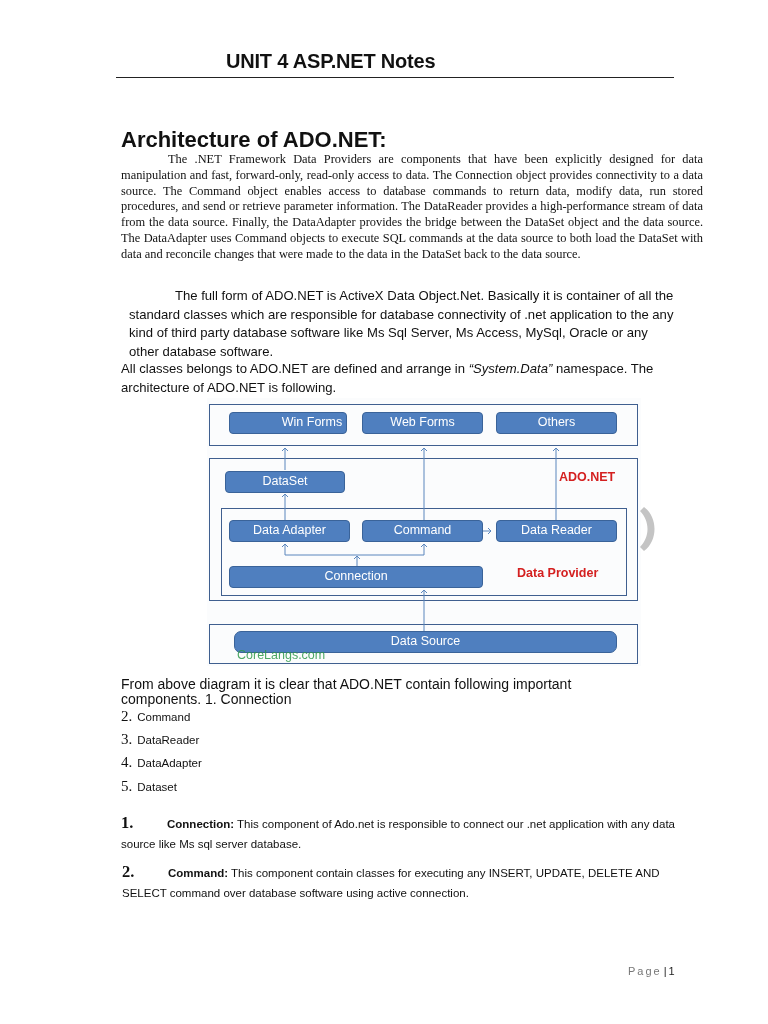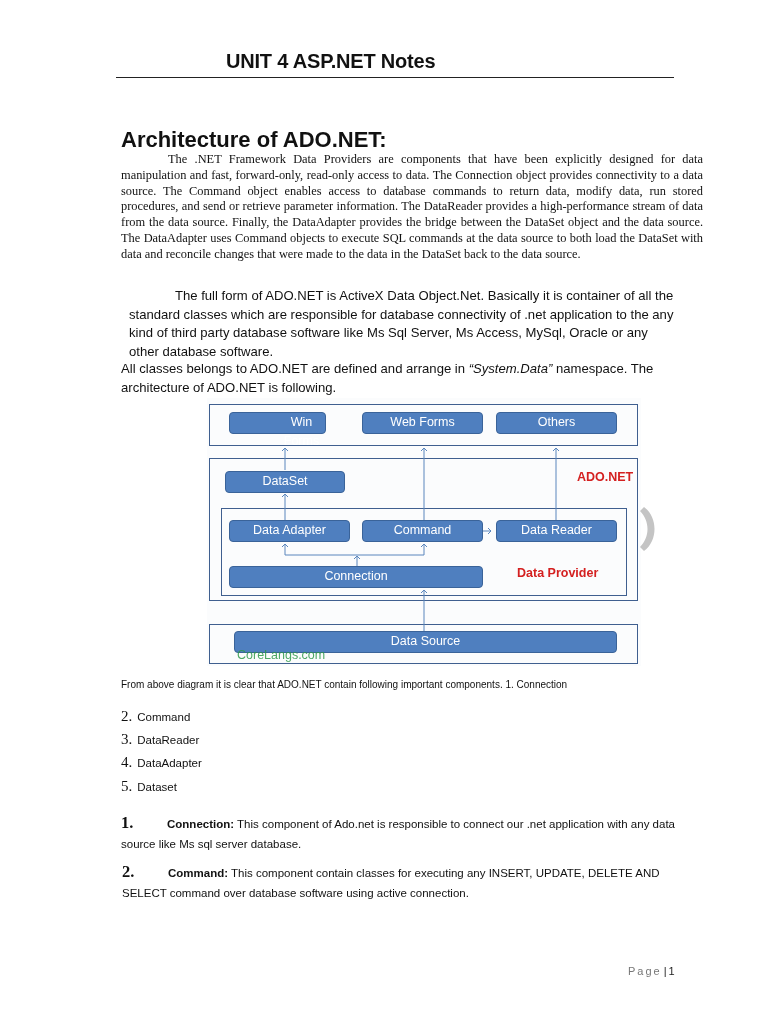--- a/index.html
+++ b/index.html
@@ -21,21 +21,21 @@
 
     
     .diagram { position: absolute; left: 207px; top: 398px; width: 434px; height: 268px; background: #fbfcfd; }
     .diagram .frame { position: absolute; border: 1.5px solid #3f5f8f; }
     .diagram .node { position: absolute; background: #4f7fbf; border: 1.5px solid #3a6399; border-radius: 4px; color: #ffffff; font-size: 12.5px; text-align: center; box-sizing: border-box; font-family: "Liberation Sans", "DejaVu Sans", sans-serif; }
     .diagram .red-label { position: absolute; color: #d42020; font-weight: bold; font-size: 12.5px; font-family: "Liberation Sans", "DejaVu Sans", sans-serif; }
     .diagram svg { position: absolute; left: 0; top: 0; }
     .watermark { position: absolute; left: 30px; top: 250px; color: #2f9a4a; font-size: 12.5px; font-family: "Liberation Sans", "DejaVu Sans", sans-serif; opacity: 0.85; }
     .side-arc { position: absolute; left: 640px; top: 507px; width: 20px; height: 44px; }
 
-    .components-intro { position: absolute; left: 121px; top: 677px; width: 510px; font-size: 10px; line-height: 15px; }
+    .components-intro { position: absolute; left: 121px; top: 677px; width: 510px; font-size: 14px; line-height: 15px; }
     .comp-list { position: absolute; left: 121px; top: 708px; }
     .comp-item { height: 23.2px; display: flex; align-items: baseline; }
     .comp-item .num { font-family: "Liberation Serif", "DejaVu Serif", serif; font-size: 15px; margin-right: 5px; }
     .comp-item .txt { font-family: "Liberation Sans", "DejaVu Sans", sans-serif; font-size: 11.5px; }
 
     .detail { position: absolute; left: 121px; width: 565px; font-size: 11.5px; line-height: 20px; }
     .detail .num { font-family: "Liberation Serif", "DejaVu Serif", serif; font-size: 16.5px; font-weight: bold; display: inline-block; width: 46px; }
     .detail b { font-weight: bold; }
 
     .footer { position: absolute; left: 628px; top: 965px; font-size: 11px; color: #777; letter-spacing: 2px; font-family: "Liberation Sans", "DejaVu Sans", sans-serif; }
@@ -77,35 +77,35 @@
         <line x1="217" y1="122" x2="217" y2="50" marker-end="url(#ah)"></line>
         <line x1="349" y1="122" x2="349" y2="50" marker-end="url(#ah)"></line>
         <line x1="276" y1="133" x2="284" y2="133" marker-end="url(#ah)"></line>
         <polyline points="78,157 78,146" marker-end="url(#ah)"></polyline>
         <polyline points="78,157 217,157 217,146" marker-end="url(#ah)"></polyline>
         <line x1="150" y1="168" x2="150" y2="158" marker-end="url(#ah)"></line>
         <line x1="217" y1="236" x2="217" y2="192" marker-end="url(#ah)"></line>
       </g>
     </svg>
 
-    <div class="node" style="left:22px; top:14px; width:97px; height:22px; line-height:19px;padding-left:48px;">Win Forms</div>
+    <div class="node" style="left:22px; top:14px; width:118px; height:22px; line-height:19px;padding-left:48px;">Win Forms</div>
     <div class="node" style="left:155px; top:14px; width:121px; height:22px; line-height:19px;">Web Forms</div>
     <div class="node" style="left:289px; top:14px; width:121px; height:22px; line-height:19px;">Others</div>
 
     <div class="node" style="left:18px; top:73px; width:120px; height:22px; line-height:19px;">DataSet</div>
-    <div class="red-label" style="left:352px; top:72px;margin-left:18px;">ADO.NET</div>
+    <div class="red-label" style="left:352px; top:72px;">ADO.NET</div>
 
     <div class="node" style="left:22px; top:122px; width:121px; height:22px; line-height:19px;">Data Adapter</div>
     <div class="node" style="left:155px; top:122px; width:121px; height:22px; line-height:19px;">Command</div>
     <div class="node" style="left:289px; top:122px; width:121px; height:22px; line-height:19px;">Data Reader</div>
 
     <div class="node" style="left:22px; top:168px; width:254px; height:22px; line-height:19px;">Connection</div>
     <div class="red-label" style="left:310px; top:168px;">Data Provider</div>
 
-    <div class="node" style="left:27px; top:233px; width:383px; height:22px; line-height:19px;">Data Source</div>
+    <div class="node" style="left:27px; top:233px; width:383px; height:22px; line-height:19px;border-radius:7px;">Data Source</div>
 
     <div class="watermark">CoreLangs.com</div>
   </div>
 
   <svg class="side-arc" viewBox="0 0 20 44">
     <path d="M4,0 C18,10 18,34 4,44 L0,40 C10,30 10,14 0,4 Z" fill="#c4c4c4"></path>
   </svg>
 
   <p class="components-intro sans" style="margin:0">From above diagram it is clear that ADO.NET contain following important components. 1. Connection</p>
 

